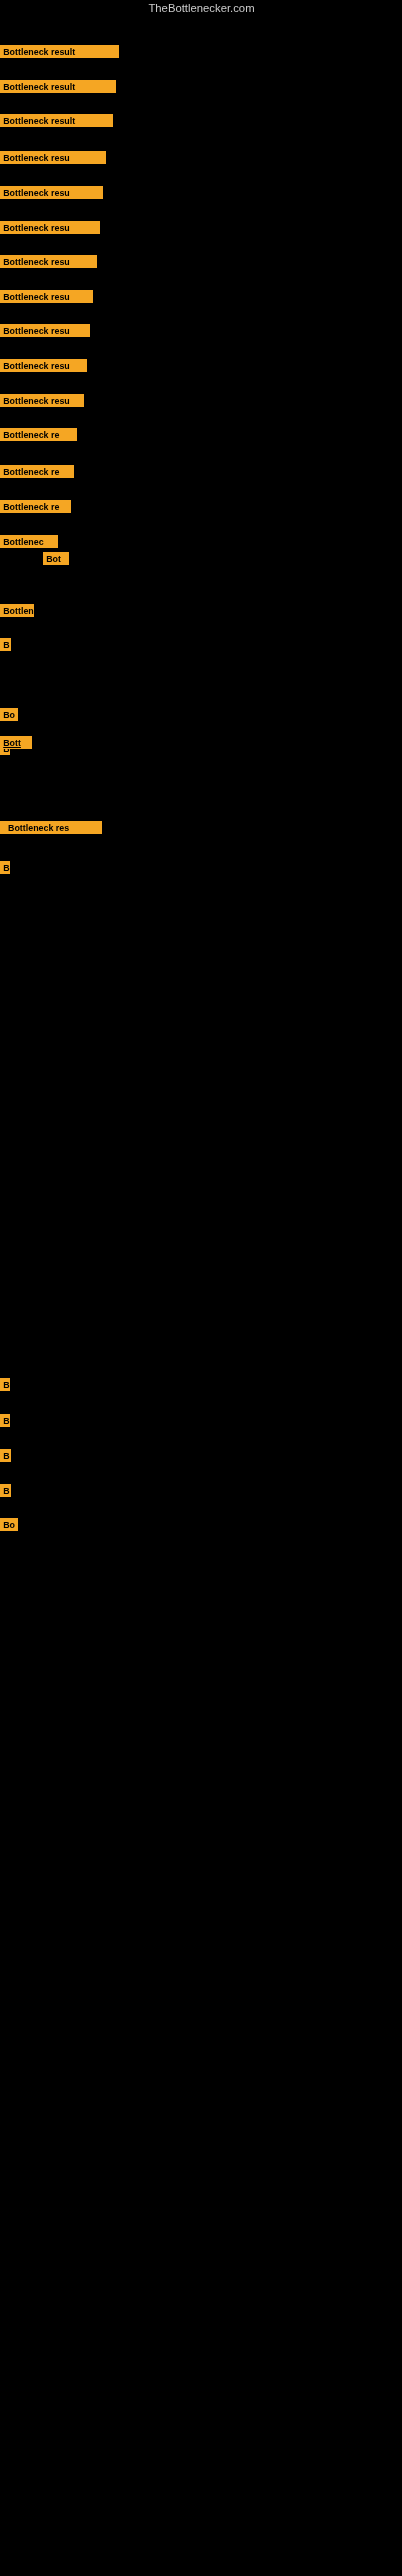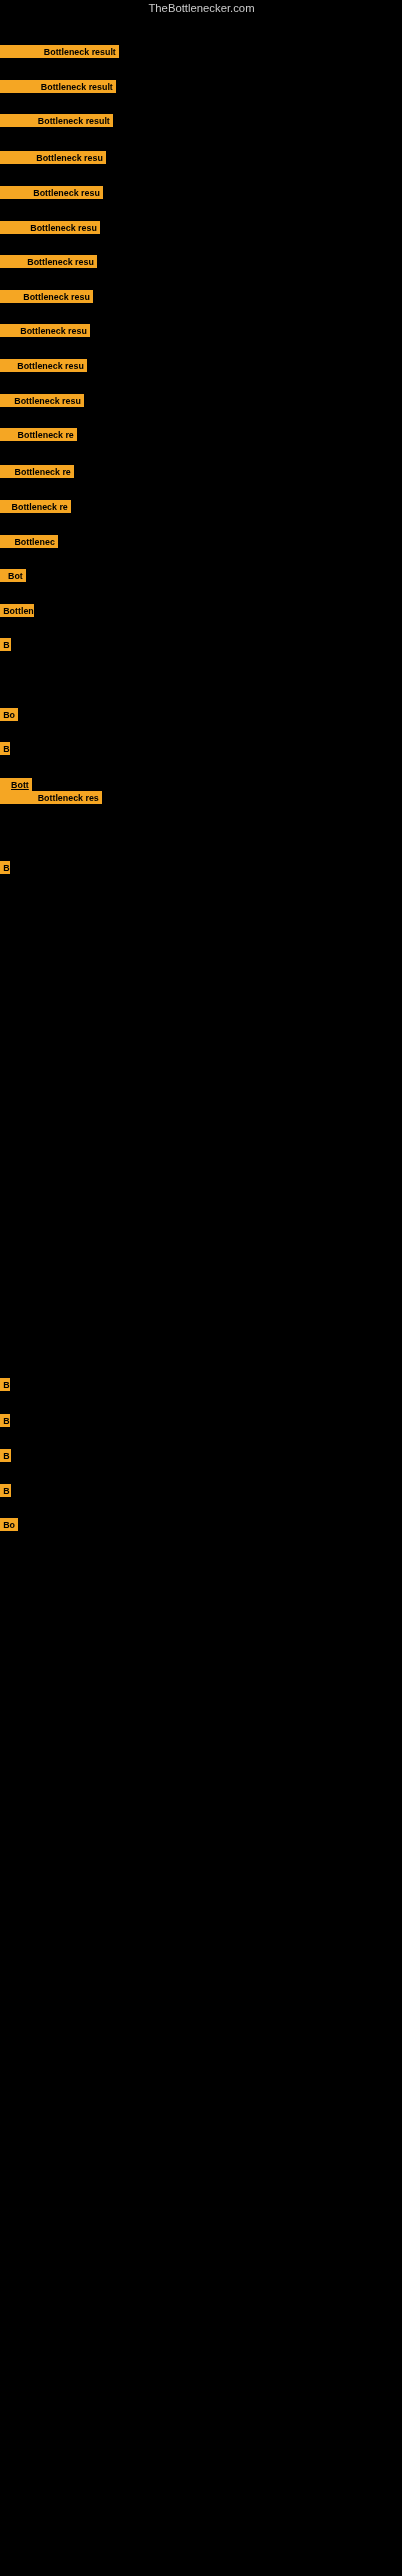--- a/index.html
+++ b/index.html
@@ -1,19 +1,18 @@
 <!DOCTYPE html>
 <html style="font-size:13px"><head>
   <meta charset="utf-8">
   <style>
     * {
       margin: 0;
       padding: 0;
       box-sizing: border-box;
-      text-align: right;
     }
 
     body {
       background-color: #000000;
       width: 403px;
       min-height: 2576px;
       font-family: Arial, sans-serif;
       position: relative;
     }
 
@@ -53,27 +52,27 @@
     <div class="badge" style="top: 221px; max-width: 100px; width: 100px;">Bottleneck resu</div>
     <div class="badge" style="top: 255px; max-width: 97px; width: 97px;">Bottleneck resu</div>
     <div class="badge" style="top: 290px; max-width: 93px; width: 93px;">Bottleneck resu</div>
     <div class="badge" style="top: 324px; max-width: 90px; width: 90px;">Bottleneck resu</div>
     <div class="badge" style="top: 359px; max-width: 87px; width: 87px;">Bottleneck resu</div>
     <div class="badge" style="top: 394px; max-width: 84px; width: 84px;">Bottleneck resu</div>
     <div class="badge" style="top: 428px; max-width: 77px; width: 77px;">Bottleneck re</div>
     <div class="badge" style="top: 465px; max-width: 74px; width: 74px;">Bottleneck re</div>
     <div class="badge" style="top: 500px; max-width: 71px; width: 71px;">Bottleneck re</div>
     <div class="badge" style="top: 535px; max-width: 60px; width: 58px;">Bottlenec</div>
-    <div class="badge" style="top: 569px; max-width: 26px; width: 26px;">Bot</div>
+    <div class="badge" style="top: 552px; max-width: 26px; width: 26px; margin-left: 43px;">Bot</div>
     <div class="badge" style="top: 604px; max-width: 50px; width: 34px;">Bottlen</div>
     <div class="badge" style="top: 638px; max-width: 11.3px; width: 11.3px;">B</div>
     <div class="badge" style="top: 708px; max-width: 17.7px; width: 17.7px;">Bo</div>
     <div class="badge" style="top: 742px; max-width: 9.7px; width: 9.7px;">B</div>
-    <div class="badge" style="top: 778px; max-width: 32px; width: 32px; text-decoration: underline;">Bott</div>
-    <div class="badge" style="top: 791px; max-width: 102px; width: 102px; padding-left: 8px;">Bottleneck res</div>
+    <div class="badge" style="top: 736px; max-width: 32px; width: 32px; text-decoration: underline;">Bott</div>
+    <div class="badge" style="top: 821px; max-width: 102px; width: 102px; padding-left: 8px;">Bottleneck res</div>
     <div class="badge" style="top: 861px; max-width: 9.7px; width: 9.7px;">B</div>
     <div class="badge" style="top: 1378px; max-width: 9.7px; width: 9.7px;">B</div>
     <div class="badge" style="top: 1414px; max-width: 9.7px; width: 9.7px;">B</div>
     <div class="badge" style="top: 1449px; max-width: 11.3px; width: 11.3px;">B</div>
     <div class="badge" style="top: 1484px; max-width: 11.3px; width: 11.3px;">B</div>
     <div class="badge" style="top: 1518px; max-width: 17.7px; width: 17.7px;">Bo</div>
   </div>
 
 
 </body></html>

